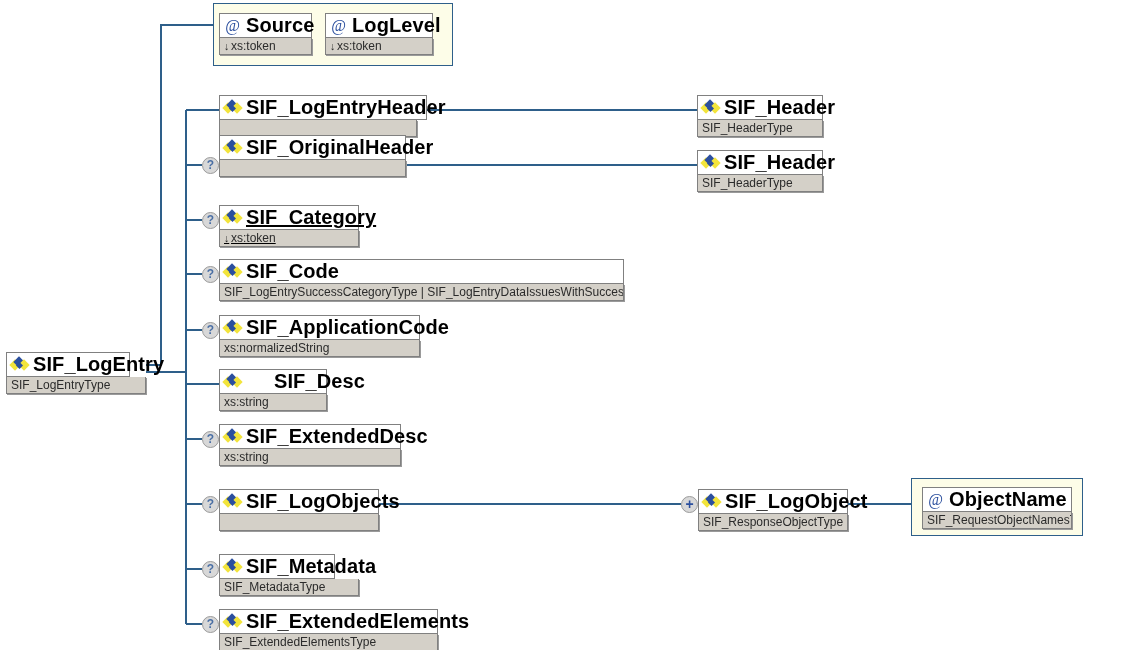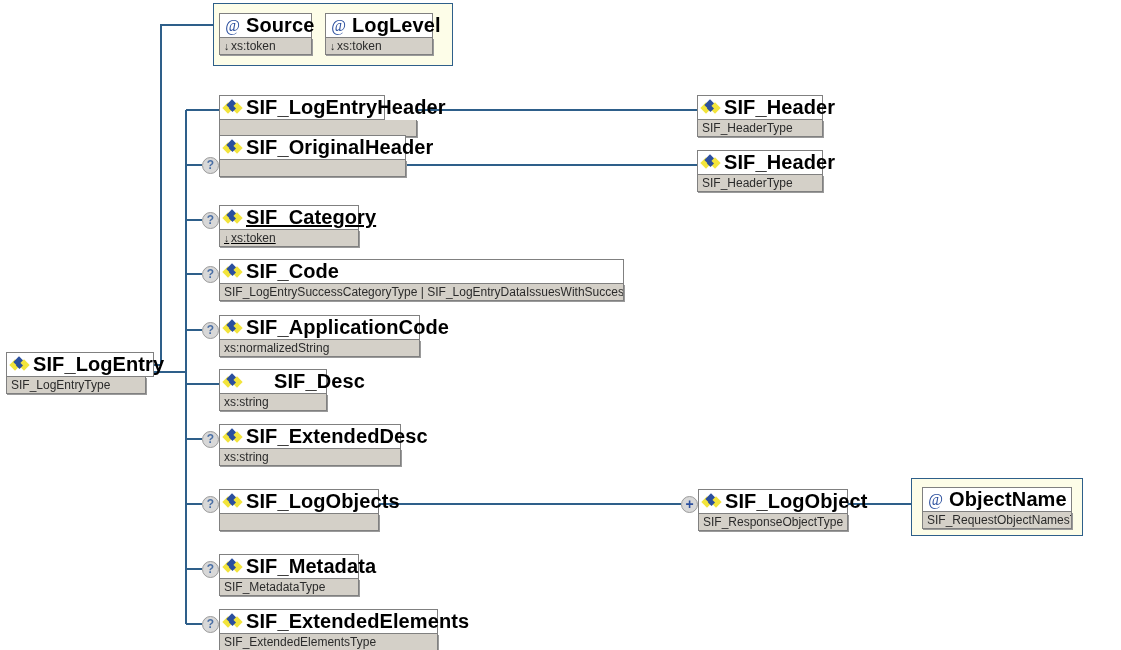--- a/index.html
+++ b/index.html
@@ -195,36 +195,36 @@
       <span class="at-icon">@</span>
       <span class="node-label">LogLevel</span>
     </div>
     <div class="type-row" style="width:108px;">
       <span class="restrict-arrow">↓</span>
       <span class="type-text">xs:token</span>
     </div>
   </div>
 
   <div class="node" style="left:6px; top:352px; width:140px;">
-    <div class="name-row" style="width:148px;">
+    <div class="name-row" style="width:124px;">
       <span class="el-icon">
         <i class="d1"></i>
           <i class="d2"></i>
           <i class="d3"></i>
           <i class="d4"></i>
       </span>
       <span class="node-label">SIF_LogEntry</span>
     </div>
     <div class="type-row" style="width:140px;">
       <span class="type-text">SIF_LogEntryType</span>
     </div>
   </div>
 
   <div class="node" style="left:219px; top:95px; width:198px;">
-    <div class="name-row" style="width:166px;">
+    <div class="name-row" style="width:208px;">
       <span class="el-icon">
         <i class="d1"></i>
           <i class="d2"></i>
           <i class="d3"></i>
           <i class="d4"></i>
       </span>
       <span class="node-label">SIF_LogEntryHeader</span>
     </div>
     <div class="type-row empty" style="width:198px;">
       
@@ -338,21 +338,21 @@
       </span>
       <span class="node-label">SIF_LogObjects</span>
     </div>
     <div class="type-row empty" style="width:160px;">
       
     </div>
   </div>
 
   <div class="badge" style="left:202px; top:561px;">?</div>
   <div class="node" style="left:219px; top:554px; width:140px;">
-    <div class="name-row" style="width:140px;text-align:center;">
+    <div class="name-row" style="width:116px;text-align:center;">
       <span class="el-icon">
         <i class="d1"></i>
           <i class="d2"></i>
           <i class="d3"></i>
           <i class="d4"></i>
       </span>
       <span class="node-label">SIF_Metadata</span>
     </div>
     <div class="type-row" style="width:140px;">
       <span class="type-text">SIF_MetadataType</span>

